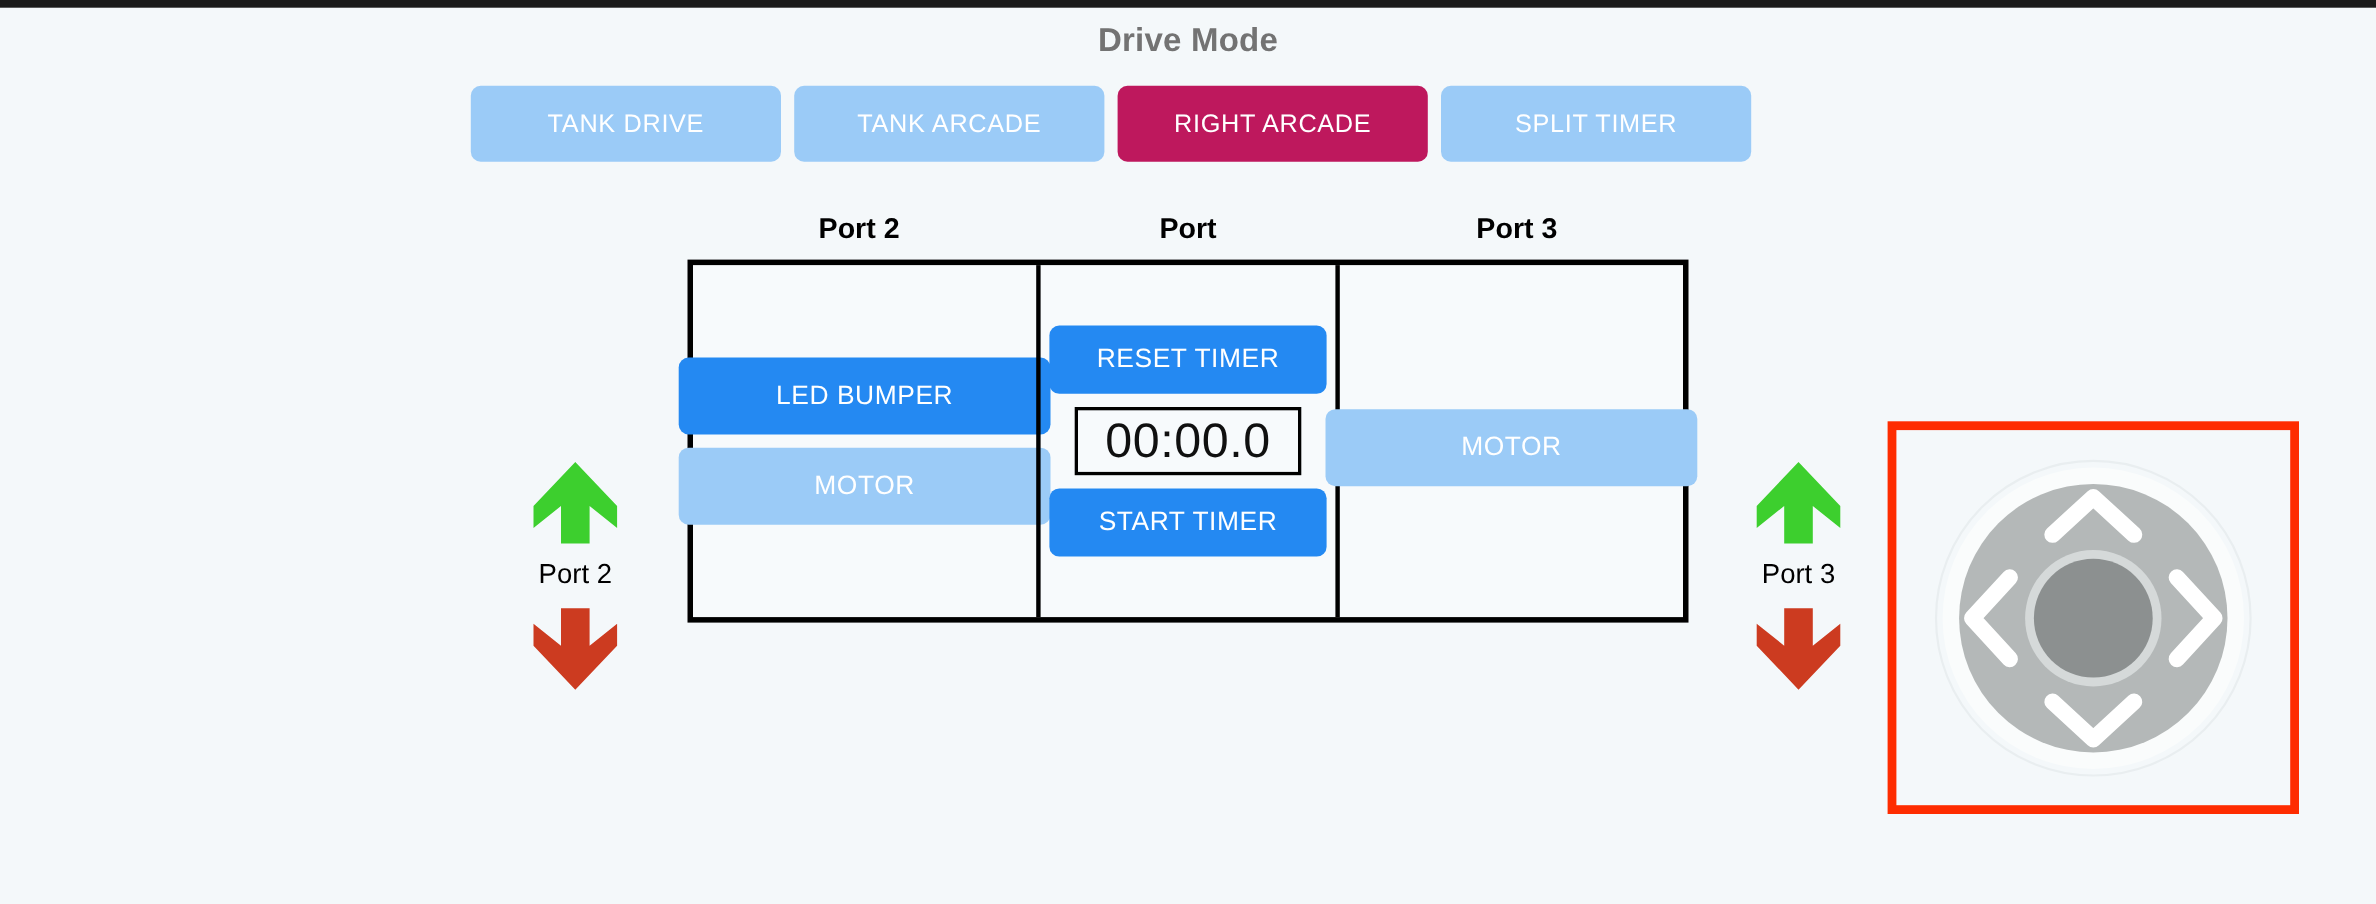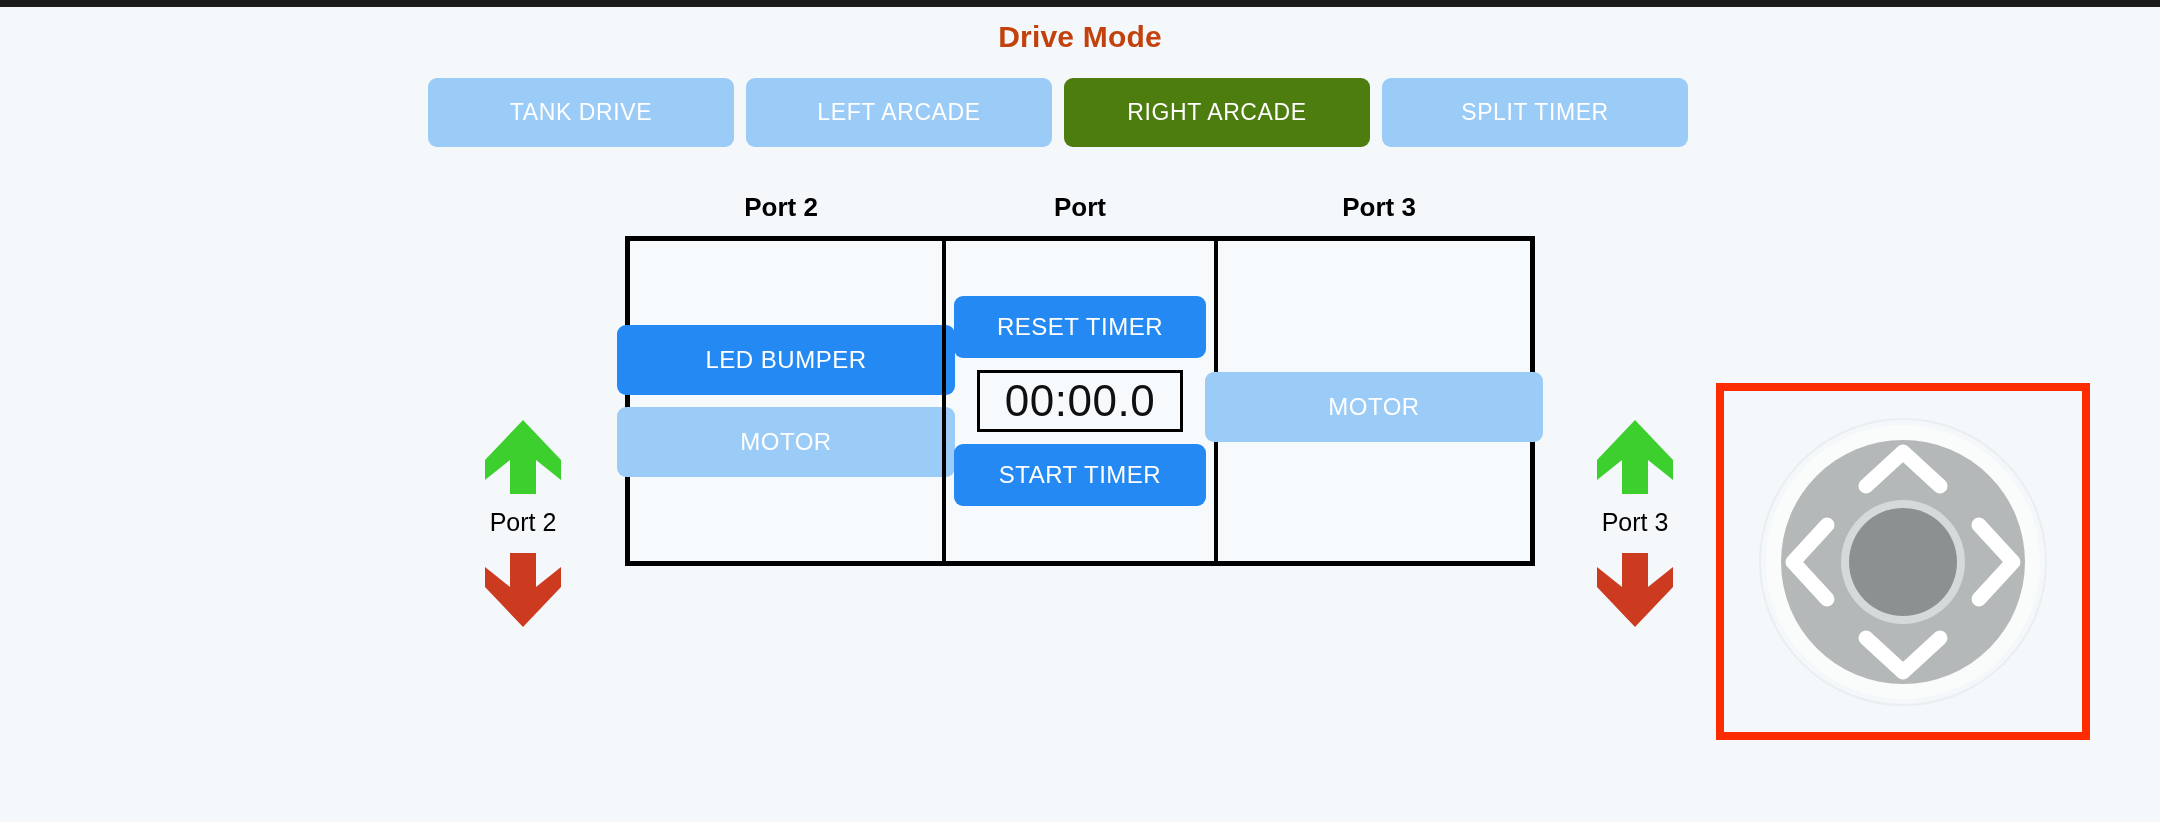--- a/index.html
+++ b/index.html
@@ -24,46 +24,46 @@
 
   
   .drive-mode-title {
     position: absolute;
     top: 20px;
     left: 0;
     width: 2160px;
     text-align: center;
     font-size: 30px;
     font-weight: bold;
-    color: #c2410c;
+    color: #737373;
     letter-spacing: 0.2px;
   }
   .mode-row {
     position: absolute;
     top: 78px;
     left: 428px;
     display: flex;
     gap: 12px;
   }
   .mode-btn {
-    width: 306px;
+    width: 282px;
     height: 69px;
     border-radius: 9px;
     border: none;
     display: flex;
     align-items: center;
     justify-content: center;
     font-size: 23px;
     color: #ffffff;
     letter-spacing: 0.6px;
     font-family: "Liberation Sans", sans-serif;
     cursor: pointer;
     padding: 0;
   }
-  .mode-btn.active   { background: #4d7c0f; }
+  .mode-btn.active   { background: #be185d; }
   .mode-btn.inactive { background: #9bcbf7; }
 
   
   .panel-labels {
     position: absolute;
     top: 192px;
     left: 625px;
     width: 910px;
     display: flex;
   }
@@ -183,21 +183,21 @@
 </style>
 </head>
 <body>
 
 <div class="top-strip"></div>
 
 <div class="drive-mode-title">Drive Mode</div>
 
 <div class="mode-row">
   <button class="mode-btn inactive">TANK DRIVE</button>
-  <button class="mode-btn inactive">LEFT ARCADE</button>
+  <button class="mode-btn inactive">TANK ARCADE</button>
   <button class="mode-btn active">RIGHT ARCADE</button>
   <button class="mode-btn inactive">SPLIT TIMER</button>
 </div>
 
 <div class="panel-labels">
   <div class="panel-label p2">Port 2</div>
   <div class="panel-label timer">Port</div>
   <div class="panel-label p3">Port 3</div>
 </div>
 

